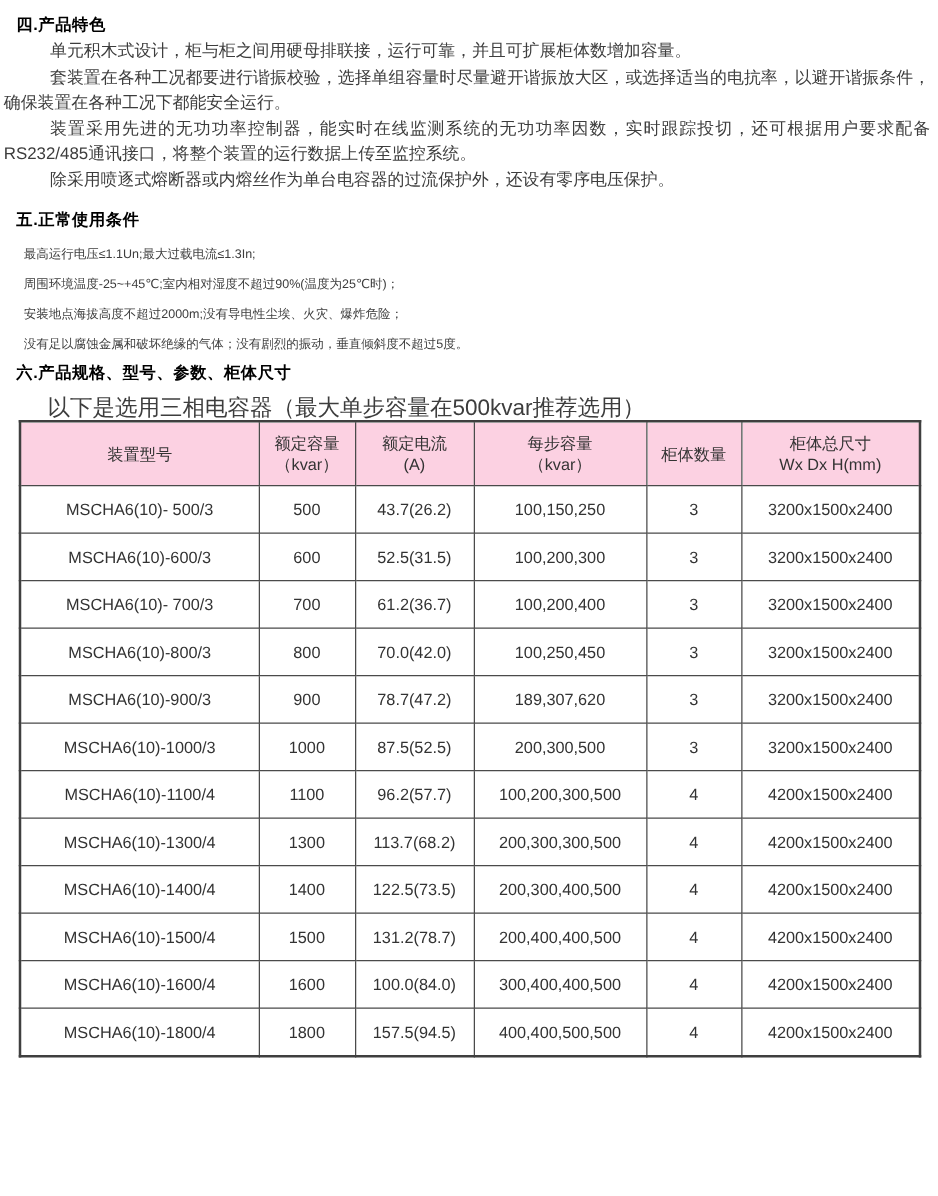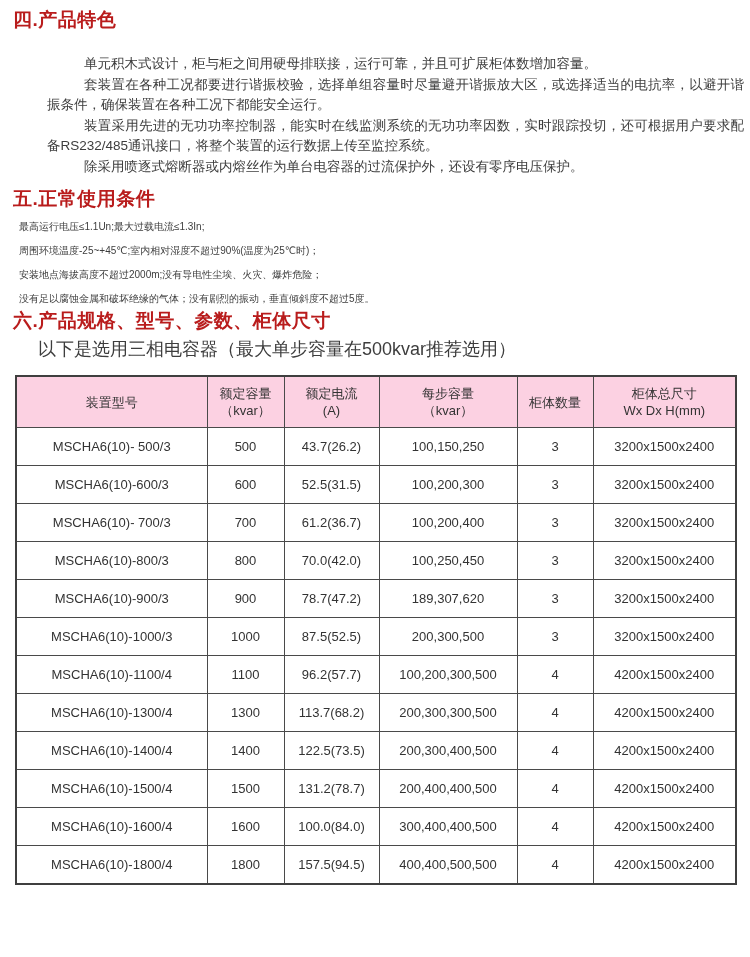--- a/index.html
+++ b/index.html
@@ -14,34 +14,33 @@
     font-family: "Liberation Sans", "DejaVu Sans", sans-serif;
     color: #3d3d3d;
     -webkit-font-smoothing: antialiased;
   }
   .page {
     width: 750px;
     height: 957px;
     position: relative;
   }
   .section-heading {
-    color: #b91c1c;
-    font-size: 19px;
+    color: #000000;
+    font-size: 13px;
     font-weight: bold;
     line-height: 20px;
     margin: 0 0 0 13px;
     letter-spacing: 0.5px;
   }
   .h-features   { padding-top: 10px; }
   .h-conditions { margin-top: 12px; }
   .h-specs     { }
 
   .feature-paragraphs {
-    margin-top: 24px;
-    padding-left: 44px;
+    margin-top: 1px;
   }
   .feature-paragraphs p {
     margin: 0 6px 0 3px;
     font-size: 13.5px;
     line-height: 20.5px;
     text-indent: 37px;
     text-align: justify;
   }
   .condition-lines {
     margin-top: 6px;
@@ -51,21 +50,21 @@
     font-size: 10px;
     line-height: 24px;
   }
   .specs-intro {
     margin: 8px 0 0 38px;
     font-size: 18px;
     line-height: 20px;
   }
 
   .spec-table {
-    margin: 16px 0 0 15px;
+    margin: 0 0 0 15px;
     width: 720px;
     border-collapse: collapse;
     table-layout: fixed;
     border-radius: 26px;
   }
   .spec-table th, .spec-table td {
     border: 1.5px solid #4a4a4a;
     text-align: center;
     vertical-align: middle;
     font-size: 13px;

